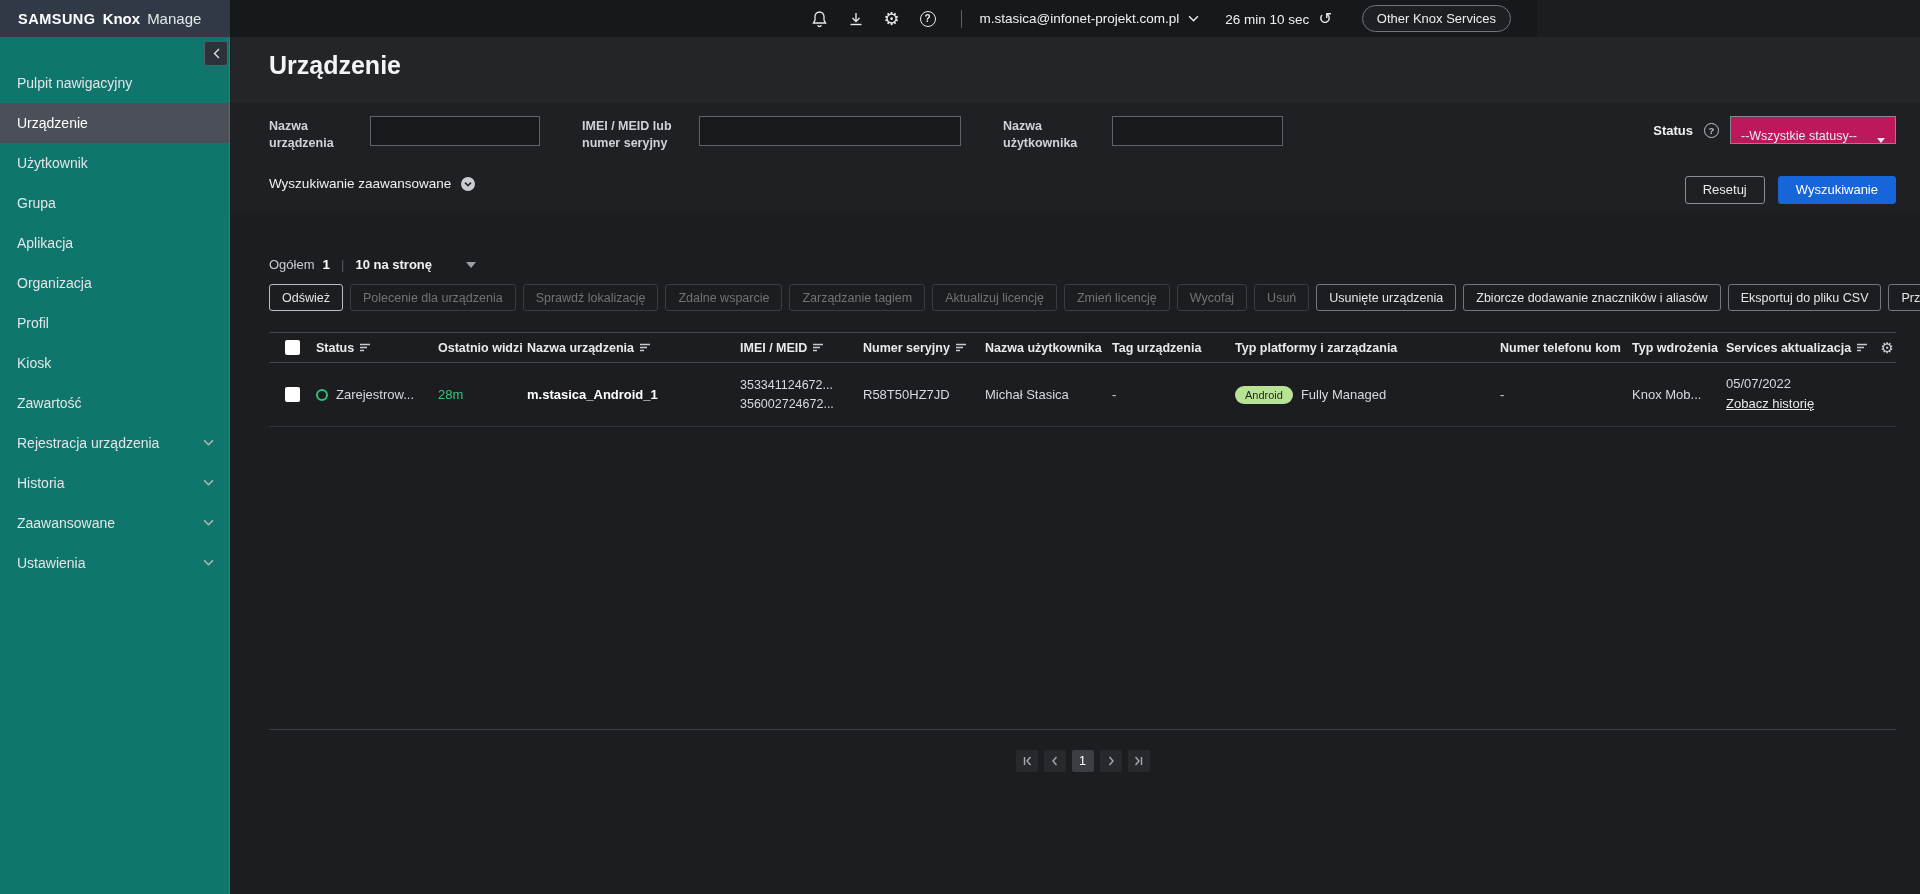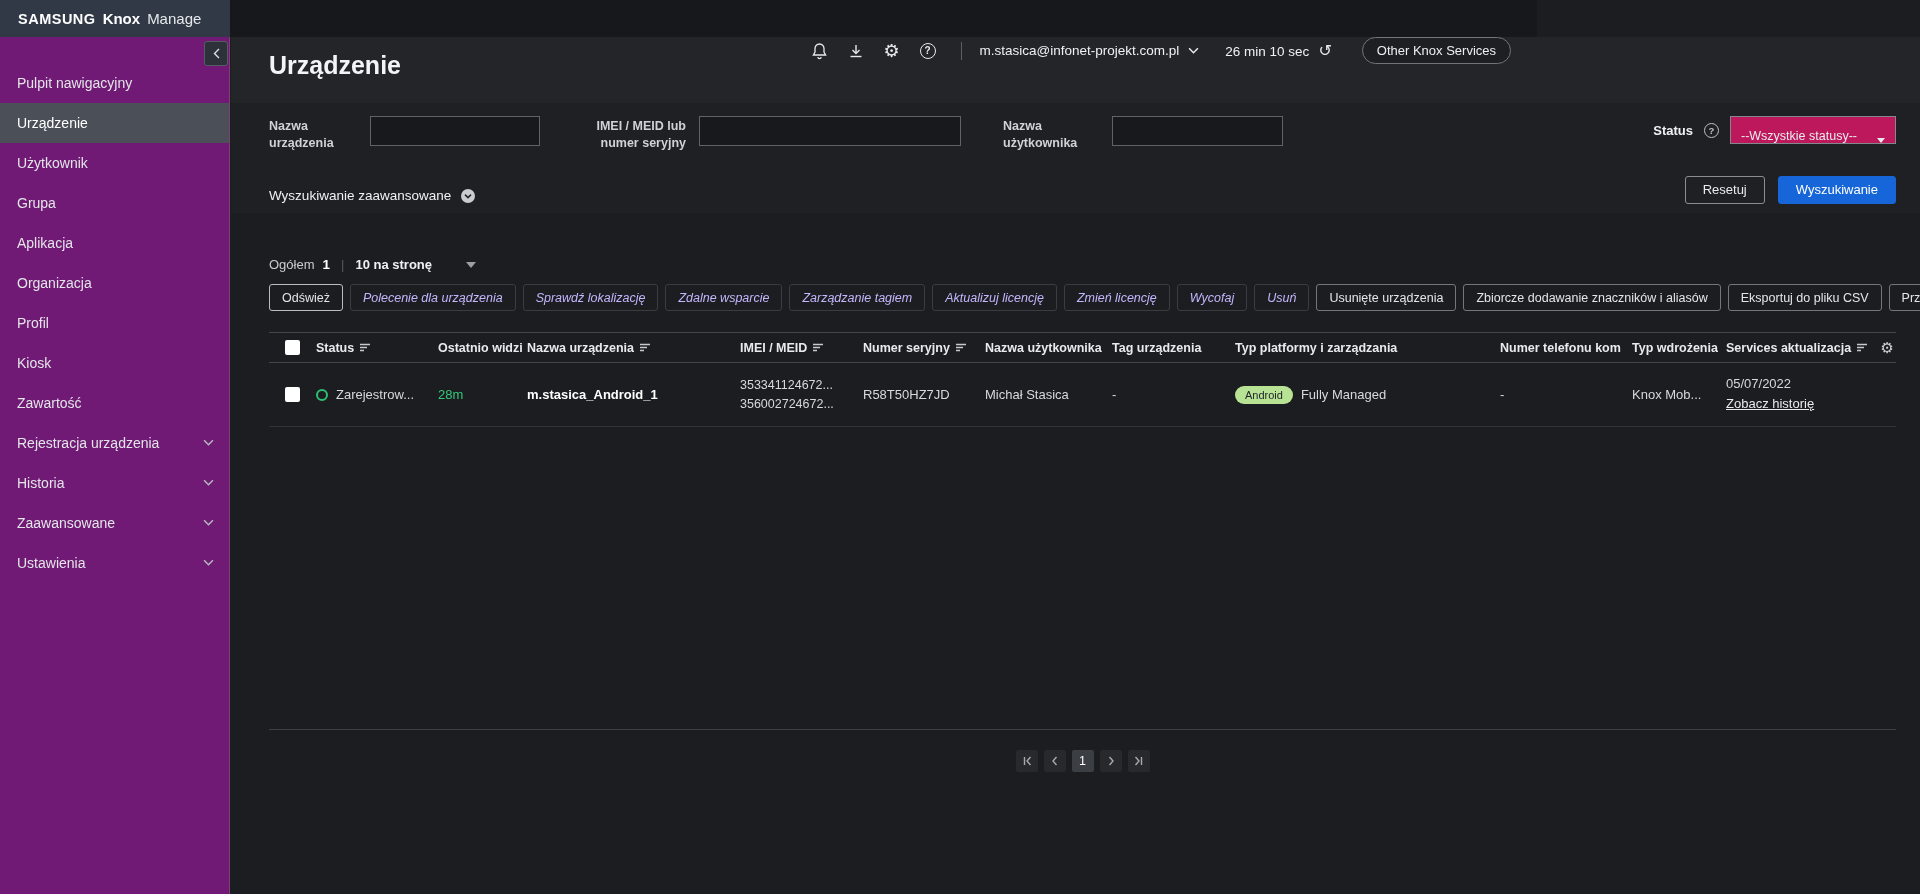--- a/index.html
+++ b/index.html
@@ -2,75 +2,75 @@
 <html><head>
 <meta charset="utf-8">
 <style>
   * { box-sizing: border-box; margin: 0; padding: 0; }
   html,body { width:1920px; height:894px; overflow:hidden; }
   body {
     font-family: "Liberation Sans", "DejaVu Sans", sans-serif;
     background:#1b1d20; color:#e8eaed; position:relative;
   }
   
-  .topbar { position:absolute; top:0; left:0; width:1537px; height:37px; display:flex; background:#17181c; z-index:5;flex-direction:column; }
+  .topbar { position:absolute; top:0; left:0; width:1537px; height:37px; display:flex; background:#17181c; z-index:5; }
   .logo-band { width:230px; height:37px; background:#313947; display:flex; align-items:center; padding-left:18px; gap:7px; flex:0 0 auto; }
   .brand-samsung { font-weight:800; font-size:14.5px; letter-spacing:.5px; color:#fff; }
   .brand-knox { font-weight:700; font-size:15px; color:#fff; }
   .brand-manage { font-weight:400; font-size:15px; color:#e6e8ea; }
   .topbar-right { flex:1; display:flex; align-items:center; justify-content:flex-end; padding-right:26px; }
   .tb-icon { display:flex; align-items:center; justify-content:center; width:22px; height:22px; margin-left:14px; cursor:pointer; }
   .glyph-gear { font-size:18px; color:#e8eaed; line-height:1; }
   .circle-q { width:16px; height:16px; border:1.4px solid #e8eaed; border-radius:50%; display:flex; align-items:center; justify-content:center; font-size:10px; font-weight:700; color:#e8eaed; }
   .tb-sep { width:1px; height:18px; background:#5c6065; margin:0 18px 0 22px; }
   .tb-account { display:flex; align-items:center; gap:9px; font-size:13.5px; color:#f0f1f3; cursor:pointer; }
   .tb-timer { display:flex; align-items:flex-end; gap:9px; margin-left:26px; font-size:13.5px; color:#f0f1f3; }
   .glyph-reset { font-size:16px; color:#e8eaed; line-height:1; cursor:pointer; }
   .pill-btn { margin-left:30px; padding:5px 14px; border:1px solid #72757b; border-radius:15px; font-size:13px; color:#eceef0; background:#1d1f23; cursor:pointer; white-space:nowrap; }
   
-  .sidebar { position:absolute; top:37px; left:0; width:230px; bottom:0; background:#701a75; border-right:1px solid rgba(150,140,115,.35); }
+  .sidebar { position:absolute; top:37px; left:0; width:230px; bottom:0; background:#0f766e; border-right:1px solid rgba(150,140,115,.35); }
   .nav { padding-top:26px; }
   .nav-item { position:relative; height:40px; display:flex; align-items:center; padding-left:17px; font-size:14px; color:#e3e5e8; cursor:pointer; }
   .nav-item.active { background:#4a4f58; color:#ffffff; }
   .nav-chev { position:absolute; right:15px; top:16px; }
   .collapse-btn { position:absolute; left:204px; top:4px; width:24px; height:25px; background:#2c313a; border:1px solid #565b63; border-radius:3px; display:flex; align-items:center; justify-content:center; cursor:pointer; z-index:6; }
   
   .main { position:absolute; left:231px; top:37px; right:0; bottom:0; }
   .band-title { height:66px; background:#232529; padding:14px 24px 0 38px; }
   .page-title { font-size:25px; font-weight:700; color:#f3f4f6; }
   .band-filters { height:110px; background:#1e2023; padding:13px 24px 0 38px; }
   .filter-row { display:flex; align-items:flex-start; }
   .fgroup { display:flex; gap:13px; margin-right:42px; align-items:flex-start; }
   .flabel { font-size:12.5px; font-weight:700; color:#cfd2d6; line-height:1.35; padding-top:2px; }
-  .w1 { width:88px; } .w2 { width:104px;text-align:right; } .w3 { width:96px; }
+  .w1 { width:88px; } .w2 { width:104px; } .w3 { width:96px; }
   .finput { height:30px; background:#17191c; border:1px solid #5f6368; color:#e8eaed; padding:0 8px; font-size:13px; outline:none; }
   .in1 { width:170px; } .in2 { width:262px; } .in3 { width:171px; }
   .status-group { margin-left:auto; display:flex; align-items:center; gap:11px; }
   .status-label { font-size:13px; font-weight:700; color:#f0f1f3; }
   .help-sm { width:15px; height:15px; border:1.3px solid #bfc2c7; border-radius:50%; display:flex; align-items:center; justify-content:center; font-size:9.5px; color:#bfc2c7; font-weight:700; }
   .select-box { width:166px; height:28px; background:#be185d; border:1px solid #84878c; display:flex; align-items:flex-end; justify-content:space-between; padding:0 10px; font-size:12.5px; color:#e8eaed; cursor:pointer; }
   .caret { width:0; height:0; border-left:4.5px solid transparent; border-right:4.5px solid transparent; border-top:5.5px solid #e8eaed; }
-  .adv-row { margin-top:24px; display:flex; align-items:flex-end; }
+  .adv-row { margin-top:24px; display:flex; align-items:flex-start; }
   .adv-left { display:flex; align-items:center; gap:9px; font-size:13.5px; color:#f0f1f3; cursor:pointer; }
   .adv-buttons { margin-left:auto; display:flex; gap:13px; }
   .btn { height:28px; padding:0 17px; border-radius:3px; font-size:13px; display:flex; align-items:center; cursor:pointer; font-family:inherit; }
   .btn-outline { background:transparent; border:1px solid #8a8d92; color:#e8eaed; }
   .btn-primary { background:#1766d9; border:1px solid #1766d9; color:#ffffff; }
   
   .band-list { padding:44px 24px 0 38px; background:#1b1d20; }
   .total-row { display:flex; align-items:center; font-size:13px; }
   .total-label { color:#c9ccd1; }
   .total-value { color:#ffffff; font-weight:700; margin-left:8px; font-size:13.5px; }
   .total-sep { color:#565a5f; margin:0 11px; }
   .page-size { color:#f0f1f3; font-weight:700; }
   .caret-gray { width:0; height:0; border-left:5px solid transparent; border-right:5px solid transparent; border-top:6px solid #9aa0a6; margin-left:34px; cursor:pointer; }
   .toolbar { margin-top:12px; margin-right:-24px; display:flex; gap:7px; white-space:nowrap; overflow:hidden; }
   .tbtn { flex:0 0 auto; height:27px; padding:0 12px; border:1px solid #73767c; border-radius:3px; font-size:12.5px; color:#e4e6e9; background:transparent; display:flex; align-items:center; cursor:pointer; font-family:inherit; }
   .tbtn.bright { border-color:#b9bcc1; }
-  .tbtn.disabled { border-color:#393c40; color:#c4b5fd; cursor:default;font-style:italic; }
+  .tbtn.disabled { border-color:#393c40; color:#737373; cursor:default; }
   .tbtn.clipped { width:150px; overflow:hidden; }
   
   .grid-cols { display:grid; grid-template-columns:47px 122px 89px 213px 123px 122px 127px 123px 265px 132px 94px 152px 1fr; }
   .thead { margin-top:21px; height:31px; align-items:center; border-top:1px solid #43464b; border-bottom:1px solid #43464b; font-weight:700; font-size:12.5px; color:#e8eaed; }
   .th { display:flex; align-items:center; gap:6px; padding-right:4px; overflow:hidden; white-space:nowrap; }
   .trow { height:64px; align-items:center; border-bottom:1px solid #303337; font-size:13px; color:#d6d9dd; }
   .td { display:flex; align-items:center; gap:8px; padding-right:6px; overflow:hidden; white-space:nowrap; }
   .cb-cell { padding-left:16px; }
   .checkbox { width:15px; height:15px; background:#ffffff; border-radius:2px; cursor:pointer; flex:0 0 auto; }
   .ring { width:12px; height:12px; border:2px solid #2fbf72; border-radius:50%; flex:0 0 auto; }

